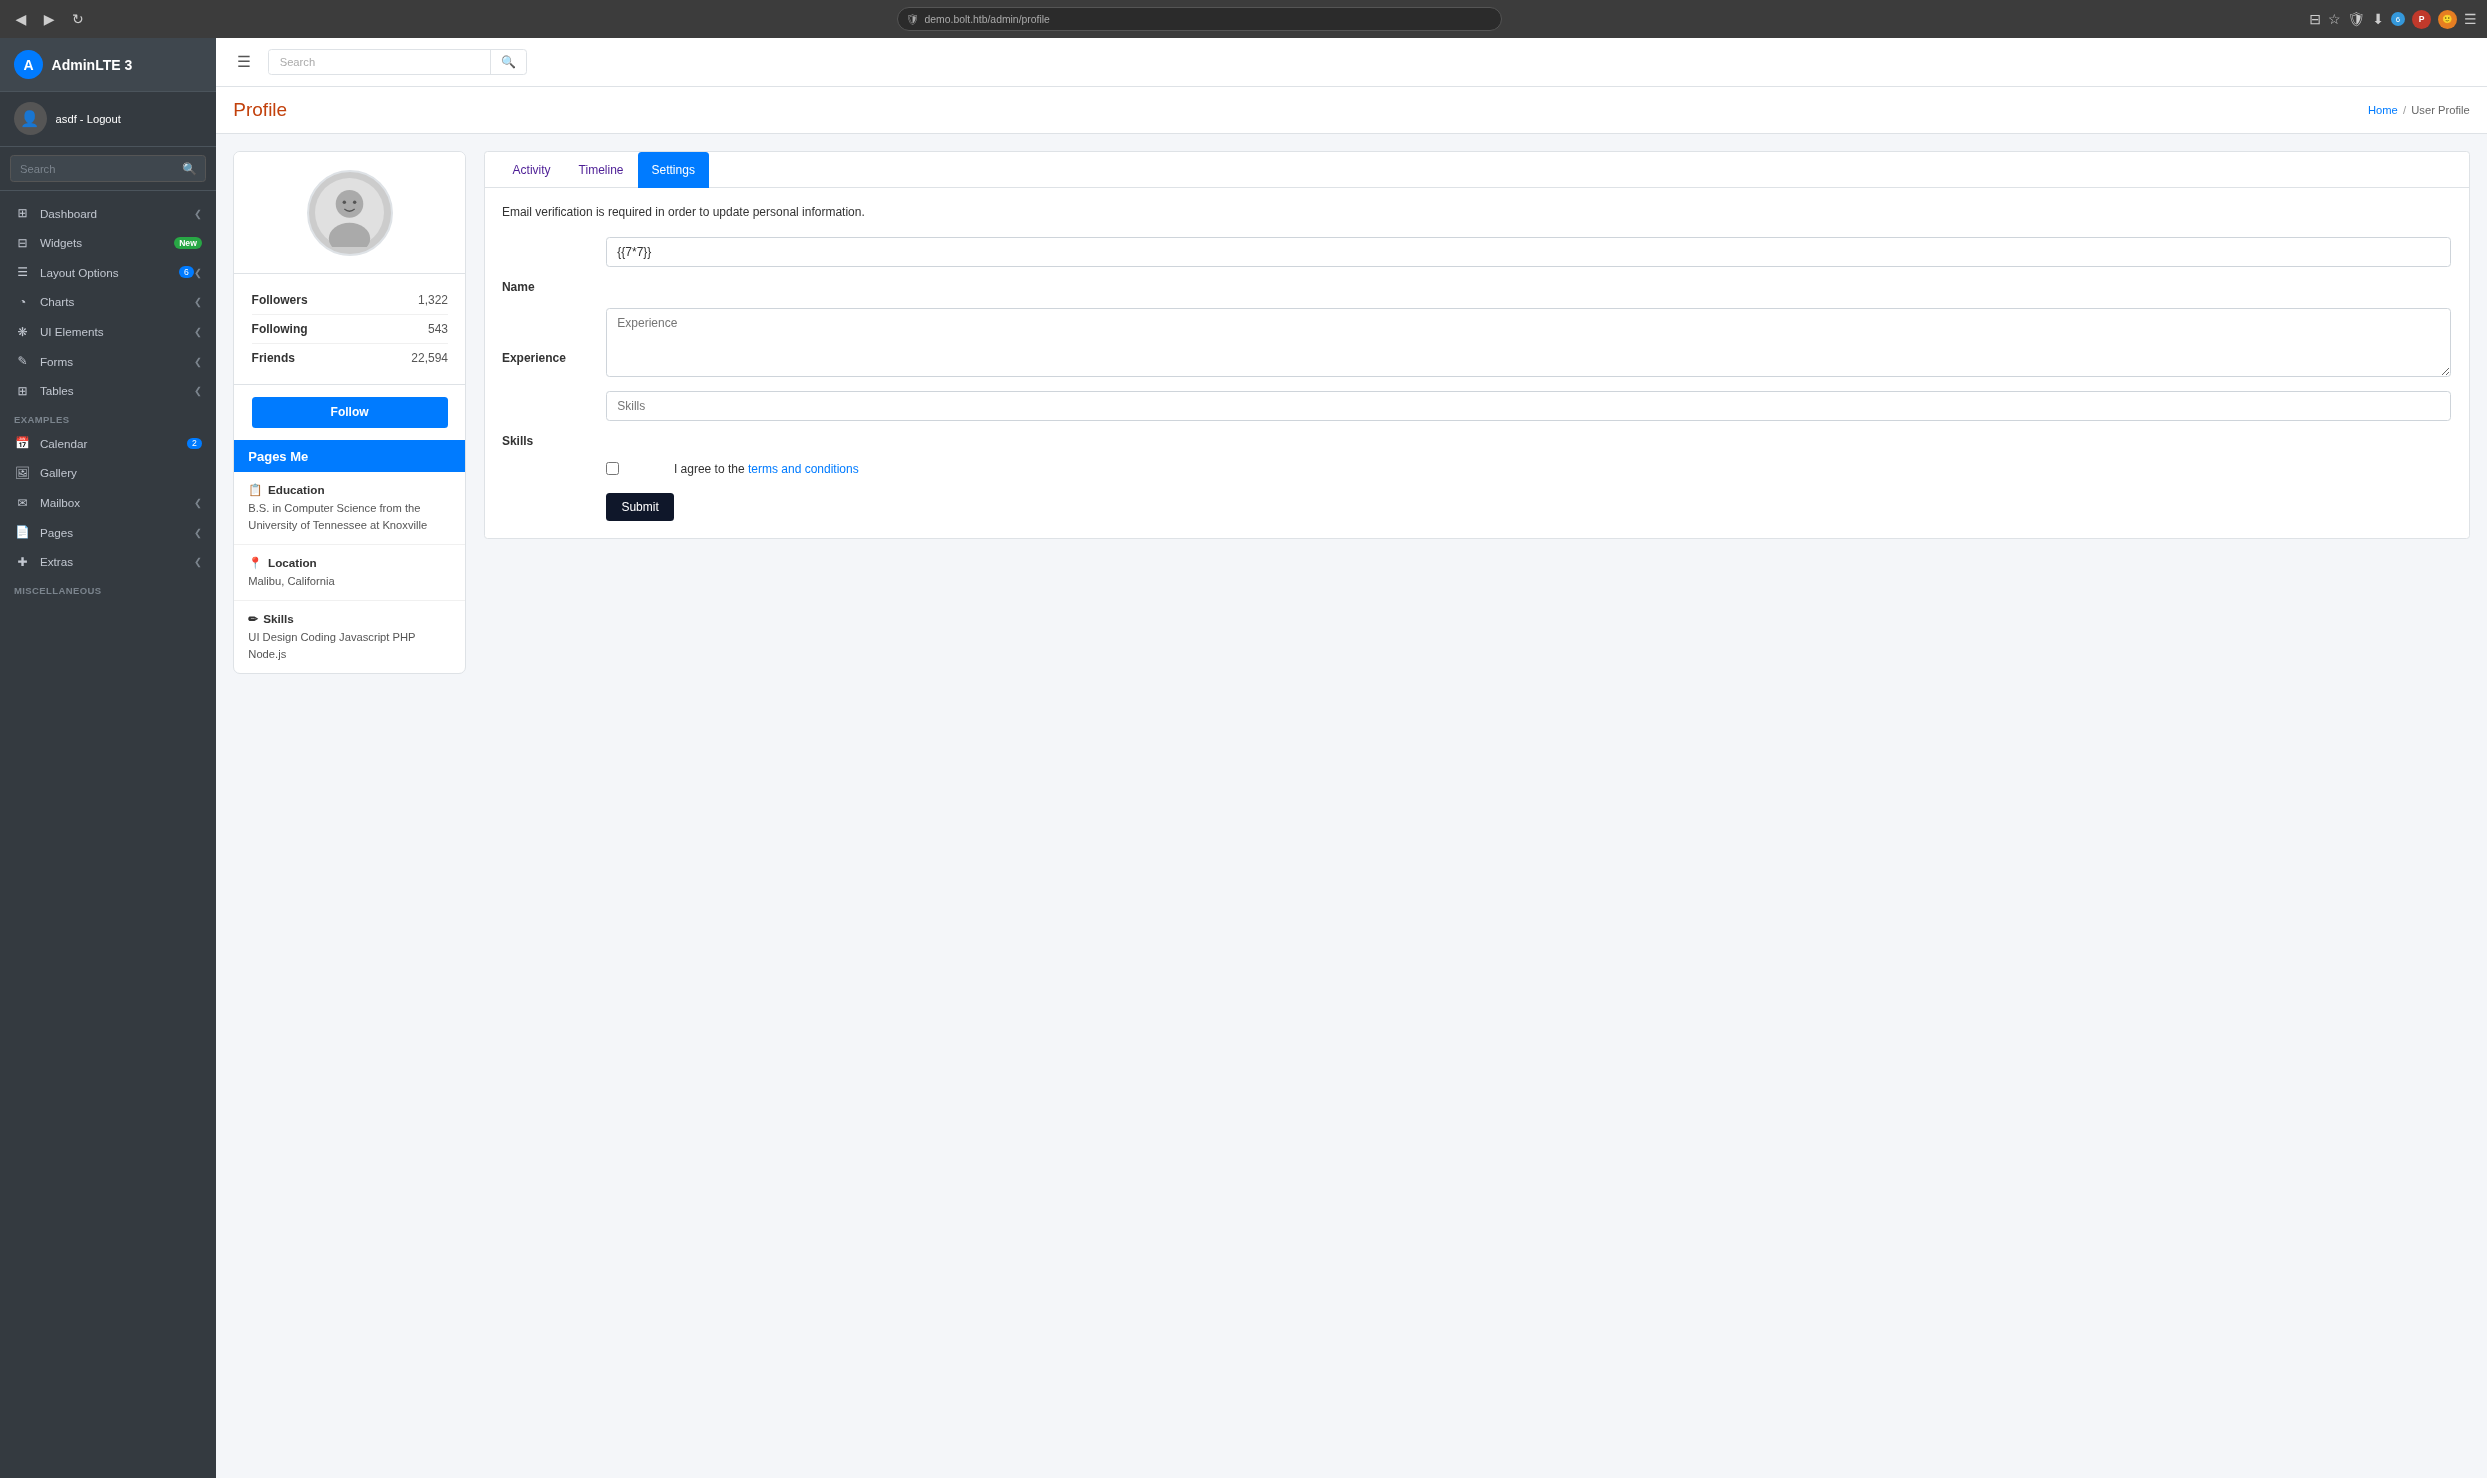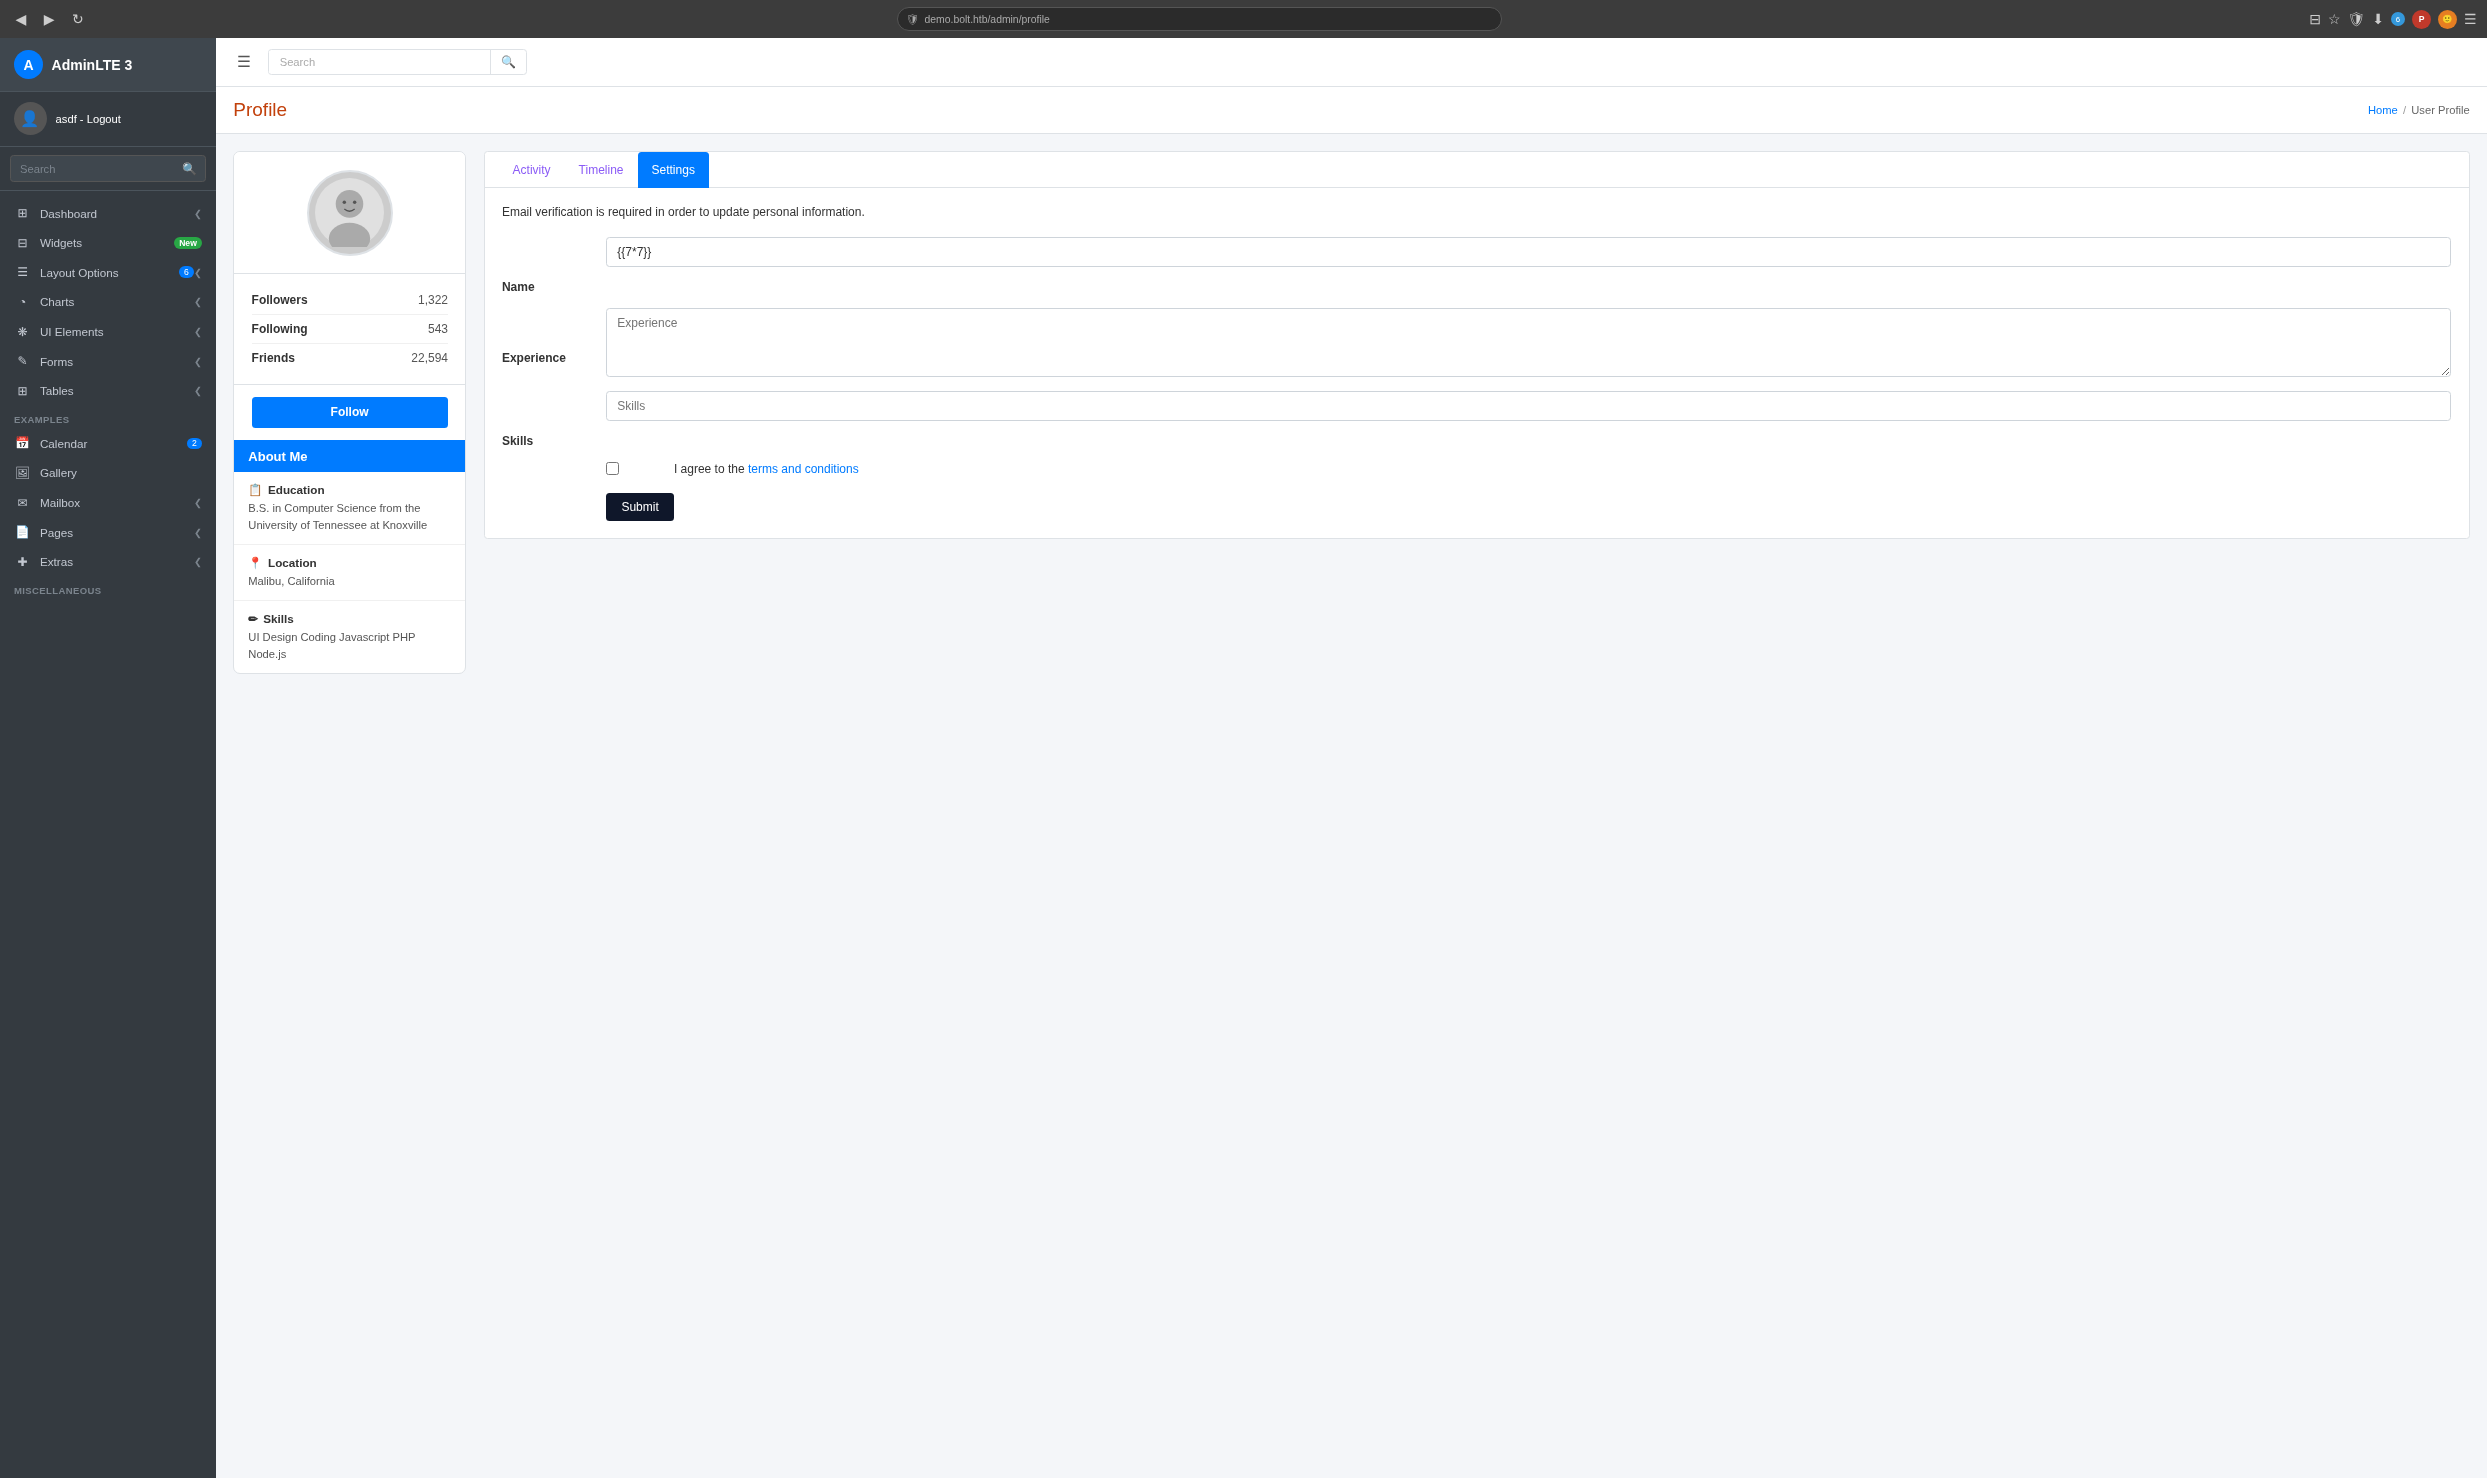--- a/index.html
+++ b/index.html
@@ -77,21 +77,21 @@
     .about-me-section { }
     .about-me-header { background: #007bff; color: #fff; padding: 8.6px 14px; font-size: 13px; font-weight: 600; }
     .about-me-item { padding: 10.4px 14px; border-bottom: 0.9px solid #f0f0f0; }
     .about-me-item:last-child { border-bottom: none; }
     .about-me-item-title { font-weight: 600; color: #333; font-size: 11.7px; display: flex; align-items: center; gap: 5.2px; margin-bottom: 3.5px; }
     .about-me-item-content { font-size: 11.2px; color: #555; line-height: 1.5; }
 
     
     .profile-right { flex: 1; background: #fff; border: 0.9px solid #dee2e6; border-radius: 3.5px; }
     .tabs-header { display: flex; border-bottom: 0.9px solid #dee2e6; padding: 0 14px; }
-    .tab { padding: 10.4px 14px; cursor: pointer; font-size: 12px; color: #8b5cf6; border-bottom: 1.7px solid transparent; margin-bottom: -0.9px; }
+    .tab { padding: 10.4px 14px; cursor: pointer; font-size: 12px; color: #4c1d95; border-bottom: 1.7px solid transparent; margin-bottom: -0.9px; }
     .tab.active { color: #fff; background: #007bff; border-radius: 3.5px 3.5px 0 0; border-bottom: 1.7px solid #007bff; text-align: center; }
     .tab-content { padding: 17.3px; }
     .email-notice { font-size: 12px; color: #333; margin-bottom: 17.3px; }
     .form-group { display: flex; align-items: flex-start; margin-bottom: 14px; }
     .form-label { width: 104px; font-weight: 700; color: #333; font-size: 12px; padding-top: 7px; flex-shrink: 0; margin-top: 36px; }
     .form-control { flex: 1; border: 0.9px solid #ced4da; border-radius: 3.5px; padding: 7px 10.4px; font-size: 12px; outline: none; color: #333; }
     textarea.form-control { resize: vertical; min-height: 69px; font-family: inherit; }
     .checkbox-group { display: flex; align-items: center; gap: 7px; margin-bottom: 17.3px; padding-left: 104px; }
     .checkbox-group label { font-size: 12px; color: #333; margin-left: 48px; }
     .terms-link { color: #007bff; text-decoration: none; }
@@ -259,21 +259,21 @@
             </div>
             <div class="stat-row">
               <span class="stat-label">Friends</span>
               <span class="stat-value">22,594</span>
             </div>
           </div>
 
           <button class="follow-btn">Follow</button>
 
           <div class="about-me-section">
-            <div class="about-me-header">About Me</div>
+            <div class="about-me-header">Pages Me</div>
             <div class="about-me-item">
               <div class="about-me-item-title">
                 <span>📋</span>
                 <span>Education</span>
               </div>
               <div class="about-me-item-content">B.S. in Computer Science from the University of Tennessee at Knoxville</div>
             </div>
             <div class="about-me-item">
               <div class="about-me-item-title">
                 <span>📍</span>

